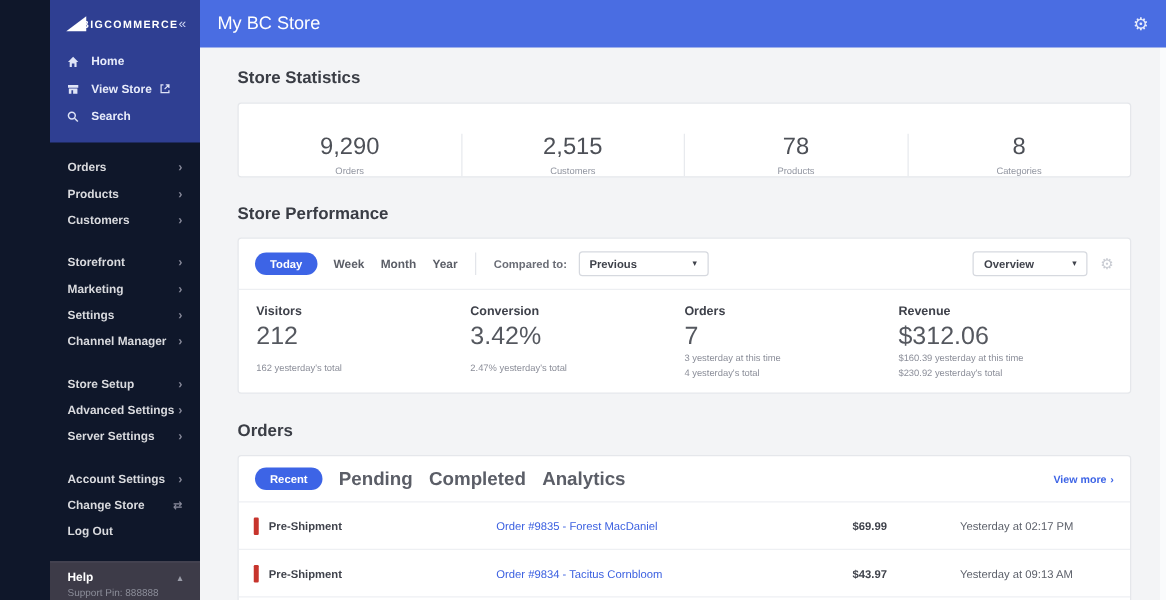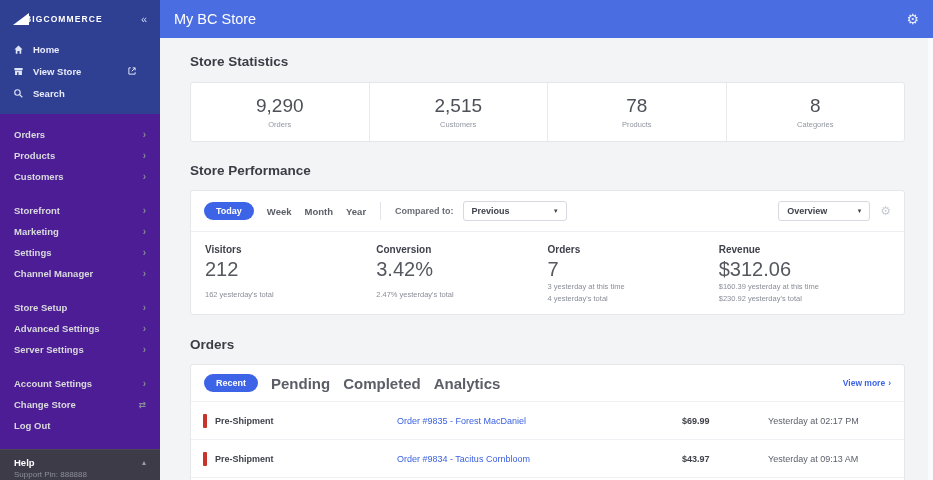--- a/index.html
+++ b/index.html
@@ -4,21 +4,21 @@
 <style>
   * { margin:0; padding:0; box-sizing:border-box; }
   html,body { background:#d8d9dd; }
   .page {
     position:relative; width:933px; height:480px; overflow:hidden;
     background:#f3f4f6;
     font-family:"Liberation Sans","DejaVu Sans",sans-serif;
   }
   
   .sidebar { position:absolute; left:0; top:0; width:160px; height:480px;
-    background:#4c1d95; display:flex; flex-direction:column; z-index:3; }
+    background:#0f172a; display:flex; flex-direction:column; z-index:3;padding-left:40px; }
   .sb-top { background:#2f3f92; padding-bottom:10px; }
   .logo-row { height:38px; display:flex; align-items:center; padding:0 13px; }
   .logo { display:flex; align-items:center; flex:1; cursor:pointer; }
   .logo-sail { width:0; height:0; border-left:16px solid transparent; border-bottom:12px solid #fff; margin-right:-4px; }
   .logo-text { color:#fff; font-size:8.5px; font-weight:bold; letter-spacing:1.1px; }
   .collapse { color:#cfd6f2; font-size:11px; cursor:pointer; }
   .sb-menu-item { height:22px; display:flex; align-items:center; padding:0 13px;
     color:#e7ebfa; font-size:9.5px; font-weight:600; cursor:pointer; }
   .sb-menu-item .mi-icon { width:11px; height:11px; margin-right:9px; display:inline-flex; color:#dfe4f7; }
   .sb-menu-item svg { width:11px; height:11px; }
@@ -41,21 +41,21 @@
   .header { position:absolute; left:160px; right:0; top:0; height:38px;
     background:#4a6de2; display:flex; align-items:center; padding:0 14px; z-index:2; }
   .header-title { color:#fff; font-size:14.5px; font-weight:400; flex:1; }
   .header-gear { color:#e8ecfb; font-size:14px; cursor:pointer; line-height:1; }
   
   .main { position:absolute; left:160px; right:0; top:38px; bottom:0; padding:0 28px 0 30px; overflow:hidden; }
   .sec-heading { font-size:13.5px; font-weight:600; color:#3a3d45; }
   .h-stats { margin-top:16px; }
   .h-perf  { margin-top:21px; }
   .h-orders{ margin-top:22px; }
-  .card { background:#fff; border:1px solid #e5e7eb; border-radius:3px; }
+  .card { background:#fff; border:1px solid #e5e7eb; border-radius:3px;align-items:flex-end; }
   
   .stats-card { margin-top:13px; height:60px; display:flex; }
   .stat-cell { flex:1; display:flex; flex-direction:column; align-items:center; justify-content:center; cursor:pointer; }
   .stat-cell + .stat-cell { border-left:1px solid #e8eaee; }
   .stat-value { font-size:19px; font-weight:300; color:#4d5057; }
   .stat-label { font-size:7.5px; color:#9296a1; margin-top:3px; }
   
   .perf-card { margin-top:12px; }
   .controls { height:40px; display:flex; align-items:center; padding:0 13px; }
   .pill { background:#3d64e6; color:#fff; border-radius:11px; padding:4px 12px;

